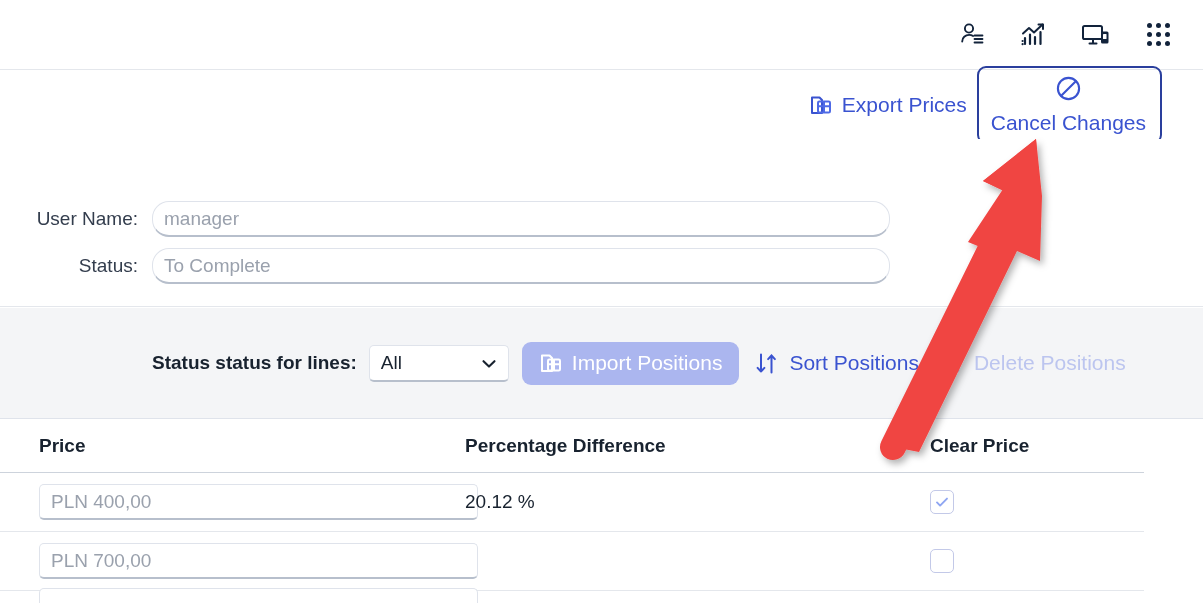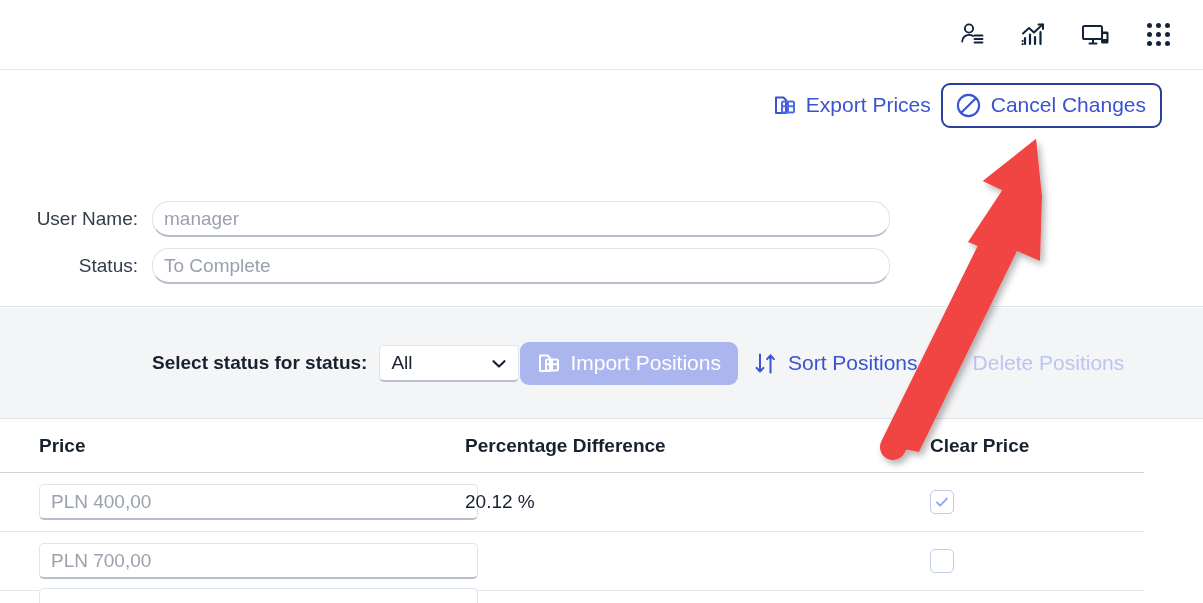--- a/index.html
+++ b/index.html
@@ -86,20 +86,21 @@
     background: transparent;
     border: none;
     white-space: nowrap;
     font-family: "Liberation Sans", sans-serif;
   }
   .btn-emphasized {
     border: 2px solid #2a3f9d;
     border-radius: 9px;
     padding: 7px 14px 7px 12px;
     color: #3a53d0;
+    flex-direction: column;
   }
   .btn-icon { display: flex; align-items: center; }
   .btn-icon svg { display: block; }
 
   
   .formarea {
     position: absolute;
     left: 0; top: 139px;
     width: 1203px;
     height: 168px;
@@ -153,21 +154,21 @@
     font-size: 19px;
     font-weight: bold;
     color: #18222f;
     margin-right: 12px;
     white-space: nowrap;
   }
   .select-wrap {
     position: relative;
     width: 140px;
     height: 37px;
-    margin-right: 1px;
+    margin-right: 13px;
   }
   .select-box {
     width: 140px;
     height: 37px;
     border: 1px solid #dfe3eb;
     border-bottom: 2px solid #b7bfcc;
     border-radius: 5px;
     background: #ffffff;
     font-size: 19px;
     color: #18222f;
@@ -389,21 +390,21 @@
 
     <div class="form-row r2">
       <div class="form-label">Status:</div>
       <input class="form-input" type="text" placeholder="To Complete" style="">
     </div>
 
   </div>
 
   <div class="table-toolbar">
 
-    <div class="toolbar-label">Select status for status:</div>
+    <div class="toolbar-label">Status status for lines:</div>
 
     <div class="select-wrap">
       <select class="select-box">
         <option>All</option>
       </select>
       <span class="select-chevron">
         <svg width="20" height="20" viewBox="0 0 20 20" fill="none">
           <path d="M4.5 7.2L10 12.6l5.5-5.4" stroke="#18222f" stroke-width="2.1" stroke-linecap="round" stroke-linejoin="round"></path>
         </svg>
       </span>

